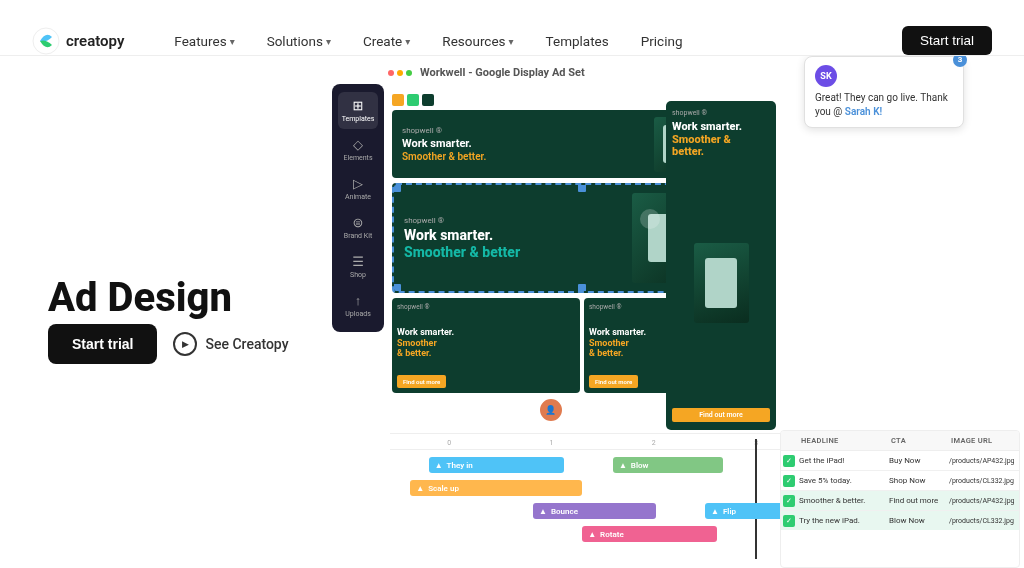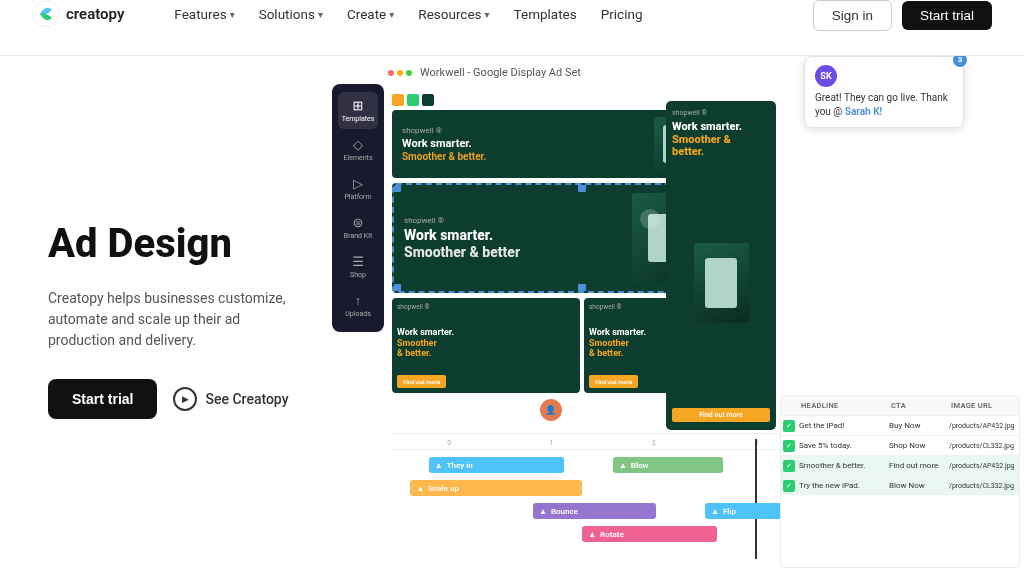--- a/index.html
+++ b/index.html
@@ -8,21 +8,21 @@
       background: #fff;
       width: 1024px;
       height: 568px;
       overflow: hidden;
       position: relative;
     }
 
     
     header {
       display: flex;
-      align-items: flex-start;
+      align-items: flex-end;
       padding: 0 32px;
       height: 56px;
       border-bottom: 1px solid #eee;
       position: relative;
       z-index: 10;
       background: #fff;
     }
     .logo {
       display: flex;
       align-items: center;
@@ -34,21 +34,21 @@
       height: 28px;
     }
     .logo-text {
       font-size: 15px;
       font-weight: 600;
       color: #222;
     }
     nav {
       display: flex;
       align-items: center;
-      gap: 4px;
+      gap: 12px;
       flex: 1;
     }
     .nav-item {
       display: flex;
       align-items: center;
       gap: 3px;
       padding: 6px 10px;
       font-size: 13.5px;
       color: #333;
       cursor: pointer;
@@ -391,21 +391,21 @@
       font-weight: 600;
       gap: 4px;
     }
 
     
     .data-table {
       position: absolute;
       right: 4px;
       bottom: 0;
       width: 240px;
-      height: 173px;
+      height: 138px;
       background: #fff;
       border: 1px solid #eee;
       border-radius: 4px;
       overflow: hidden;
       font-size: 8.5px;
     }
     .table-header {
       display: grid;
       grid-template-columns: 90px 60px 90px;
       background: #f8f8f8;
@@ -475,72 +475,70 @@
       <span class="nav-chevron">▾</span>
     </div>
     <div class="nav-templates">
       <span>Templates</span>
     </div>
     <div class="nav-pricing">
       <span>Pricing</span>
     </div>
   </nav>
   <div class="header-actions">
-    <button class="btn-signin">Sign in</button>
     <button class="btn-start-trial">Start trial</button>
   </div>
 </header>
 
 <div class="main">
 
   <div class="hero-left">
     <div class="hero-title">
       <div>Ad Design</div>
     </div>
-    <p class="hero-subtitle">Creatopy helps businesses customize, automate and scale up their ad production and delivery.</p>
     <div class="hero-buttons">
       <button class="btn-hero-trial">Start trial</button>
       <div class="btn-hero-see">
         <div class="play-icon">▶</div>
         <span>See Creatopy</span>
       </div>
     </div>
   </div>
 
   <div class="hero-right">
 
     <div class="comment-bubble">
       <div style="display:flex;align-items:center;margin-bottom:4px;">
         <div class="comment-avatar">SK</div>
       </div>
       <span>Great! They can go live. Thank you @ </span><span class="comment-name">Sarah K!</span>
       <div class="badge-3">3</div>
     </div>
 
-    <div style="position:absolute;top:10px;left:68px;right:4px;display:flex;align-items:center;gap:8px;font-size:11px;color:#555;z-index:5;">
+    <div style="position:absolute;top:10px;left:68px;right:4px;display:flex;align-items:center;gap:8px;font-size:11px;color:#555;z-index:5;font-weight:bold;">
       <div class="canvas-header-dots">
         <div class="dot" style="background:#f66;"></div>
         <div class="dot" style="background:#fa0;"></div>
         <div class="dot" style="background:#4c4;"></div>
       </div>
       <span>Workwell - Google Display Ad Set</span>
     </div>
 
     <div class="toolbar-panel">
       <div class="toolbar-item active">
         <span class="toolbar-item-icon">⊞</span>
         <span class="toolbar-item-label">Templates</span>
       </div>
       <div class="toolbar-item">
         <span class="toolbar-item-icon">◇</span>
         <span class="toolbar-item-label">Elements</span>
       </div>
       <div class="toolbar-item">
         <span class="toolbar-item-icon">▷</span>
-        <span class="toolbar-item-label">Platform</span>
+        <span class="toolbar-item-label">Animate</span>
       </div>
       <div class="toolbar-item">
         <span class="toolbar-item-icon">⊜</span>
         <span class="toolbar-item-label">Brand Kit</span>
       </div>
       <div class="toolbar-item">
         <span class="toolbar-item-icon">☰</span>
         <span class="toolbar-item-label">Shop</span>
       </div>
       <div class="toolbar-item">
@@ -568,21 +566,21 @@
           <div style="width:26px;height:38px;background:#b0d4c8;border-radius:3px;position:relative;">
             <div style="position:absolute;bottom:2px;left:50%;transform:translateX(-50%);width:8px;height:3px;background:#888;border-radius:2px;"></div>
           </div>
         </div>
         <div class="ad-cta">Find out more</div>
       </div>
 
       <div class="ad-banner-selected" style="margin-top:5px;">
         <div class="ad-text-block">
           <div class="ad-shopwell">shopwell ®</div>
-          <div style="font-size:14px;font-weight:800;color:#fff;line-height:1.15;">Work smarter.<br><span style="color:#e5e5e5;">Smoother &amp; better</span></div>
+          <div style="font-size:14px;font-weight:800;color:#fff;line-height:1.15;">Work smarter.<br><span style="color:#14b8a6;">Smoother &amp; better</span></div>
         </div>
         <div style="width:65px;height:90px;background:linear-gradient(135deg,#1a5c45,#0a2d1f);border-radius:3px;display:flex;align-items:center;justify-content:center;overflow:hidden;flex-shrink:0;">
           <div style="position:relative;">
             <div style="width:32px;height:48px;background:#b0d4c8;border-radius:3px;"></div>
             <div style="position:absolute;top:-5px;left:-8px;width:20px;height:20px;background:rgba(255,255,255,0.2);border-radius:50%;"></div>
           </div>
         </div>
         <div style="display:flex;flex-direction:column;gap:6px;">
           <div class="ad-cta">Find out more</div>
         </div>

